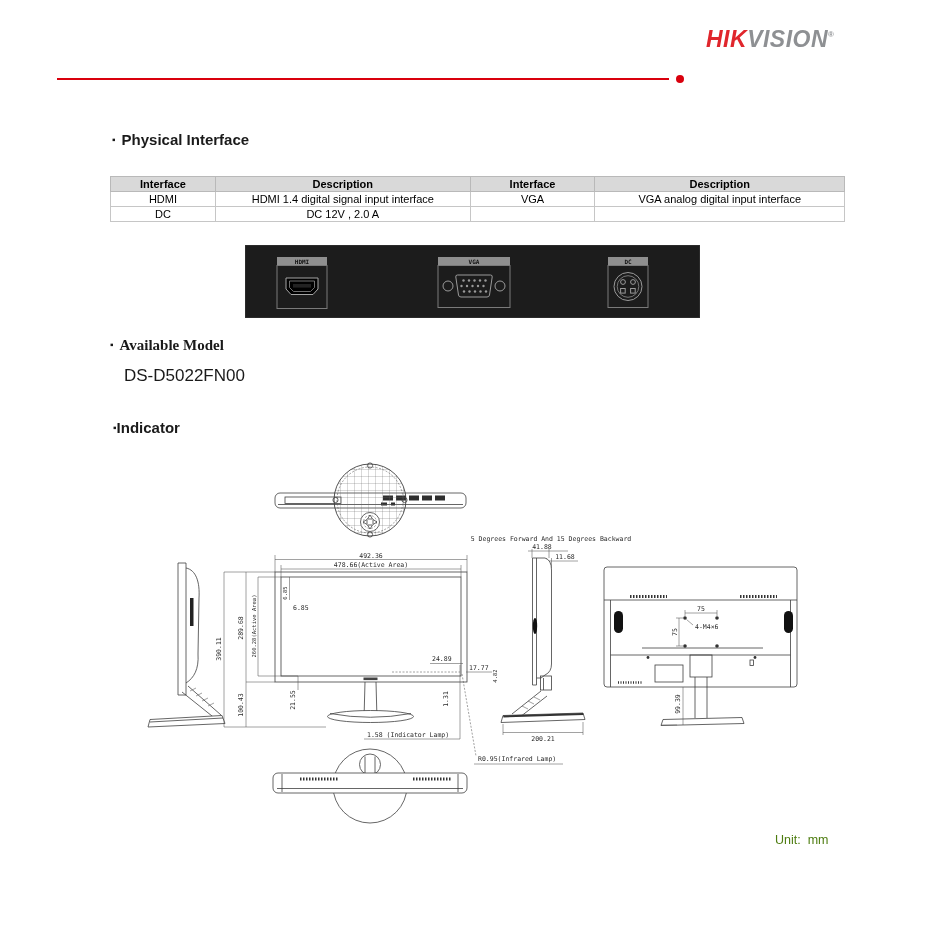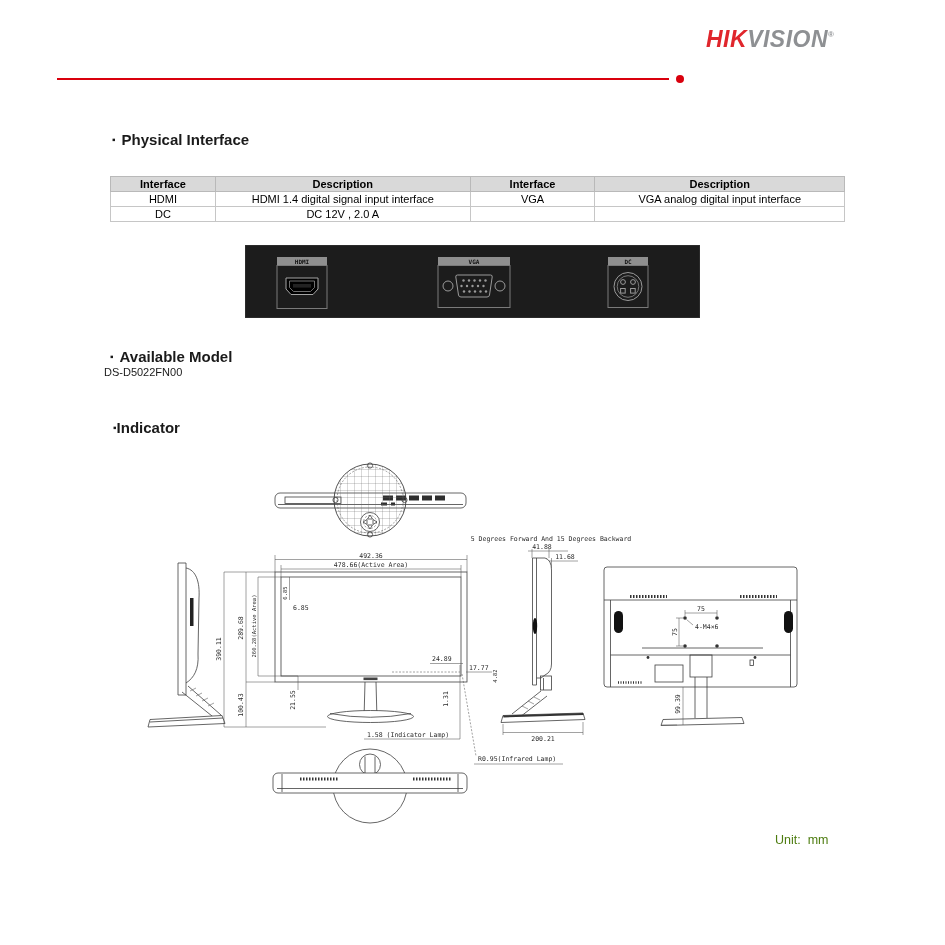--- a/index.html
+++ b/index.html
@@ -12,24 +12,24 @@
   .logo .vision { color:#8e9093; }
   .logo .reg { color:#8e9093; font-size:8px; vertical-align:10px; font-style:normal; }
   .red-rule { position:absolute; top:78px; left:57px; width:612px; height:2px; background:#d9000d; }
   .red-dot { position:absolute; top:75px; left:676px; width:8px; height:8px; border-radius:50%; background:#d9000d; }
 
   
   .heading { position:absolute; font-weight:bold; font-size:15px; color:#1a1a1a; white-space:nowrap; }
   .heading .bullet { font-size:10px; vertical-align:2px; }
   .heading.h-physical { top:131px; left:112px; }
   .heading.h-physical .bullet { margin-right:6px; }
-  .heading.h-model { top:348px; left:110px; }
+  .heading.h-model { top:337px; left:110px;font-family:Liberation Serif, serif; }
   .heading.h-model .bullet { margin-right:6px; }
   .heading.h-dim { top:419px; left:113px; }
-  .model-number { position:absolute; top:366px; left:104px; font-size:11px; color:#1a1a1a; }
+  .model-number { position:absolute; top:366px; left:124px; font-size:17px; color:#1a1a1a; }
 
   
   table.iface { position:absolute; top:176px; left:110px; width:735px; border-collapse:collapse; font-size:11px; table-layout:fixed; }
   table.iface th { background:#d9d9d9; font-weight:bold; border:1px solid #b9b9b9; padding:1px 16px; height:15px; }
   table.iface td { border:1px solid #c6c6c6; text-align:center; padding:1px 2px; height:15px; }
   .cw1 { width:14.3%; } .cw2 { width:34.7%; } .cw3 { width:17%; } .cw4 { width:34%; }
 
   
   .ports-panel { position:absolute; top:245px; left:245px; width:455px; height:73px; }
 

